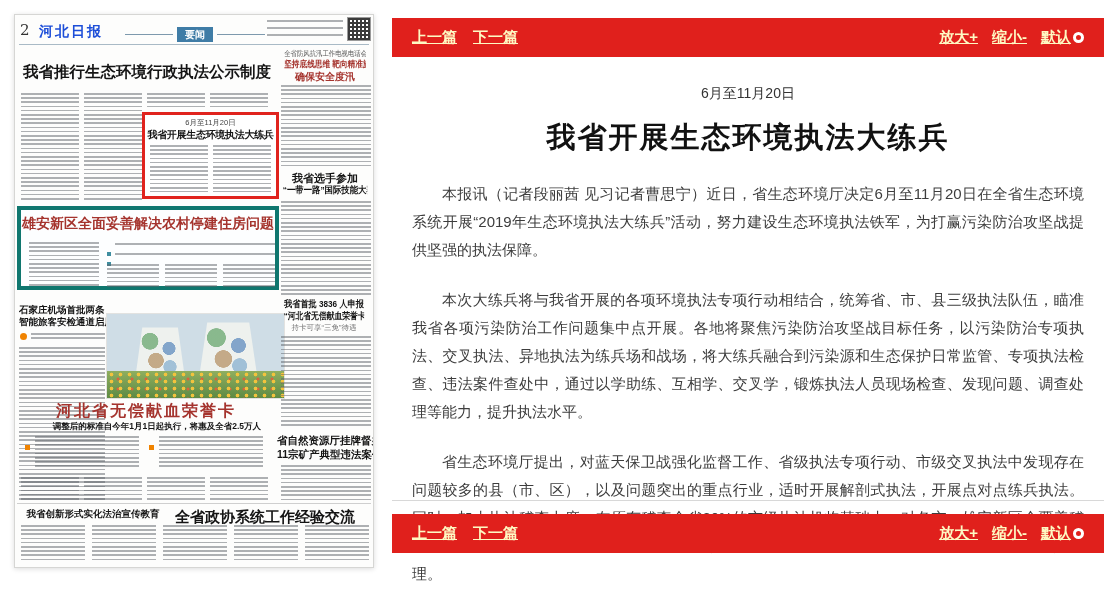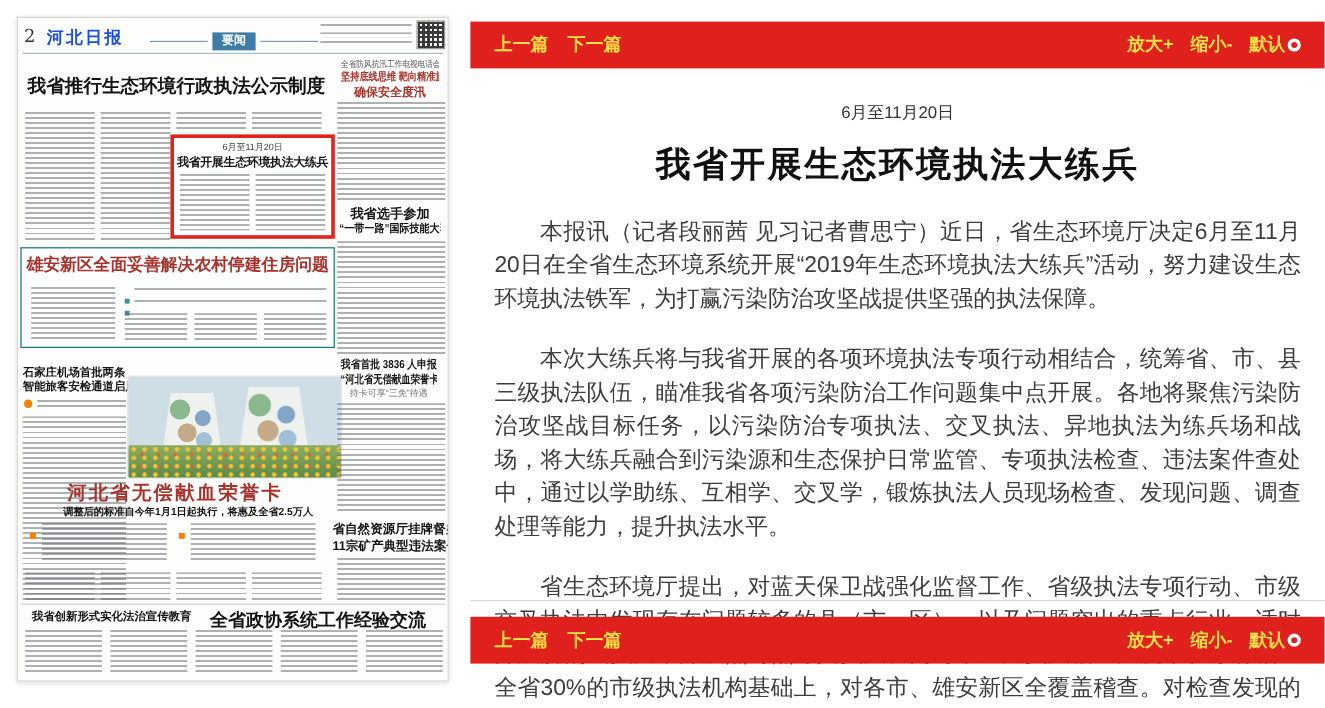--- a/index.html
+++ b/index.html
@@ -14,48 +14,48 @@
   .hdl{font-weight:bold;color:#141414;}
   .redhl{font-weight:bold;color:#a5342e;}
   .paper .rule{background:#a9bac6;height:1px;}
   .secbox{background:#3f7ca6;color:#fff;font-size:10px;line-height:15px;text-align:center;font-weight:bold;}
   .qr{background:
       repeating-linear-gradient(90deg,#3a3a3a 0 2px,transparent 2px 4px),
       repeating-linear-gradient(0deg,#3a3a3a 0 2px,transparent 2px 4px),#fff;
       border:1px solid #9a9a9a;}
   .masthead{color:#1d4ed8;font-family:"DejaVu Serif",serif;font-weight:bold;font-size:14px;letter-spacing:2px;}
   .featured-box{border:3px solid #e0231d;background:#fff;}
-  .xiongan-box{border:1px solid #0f766e;background:#fdfeff;font-family:Liberation Mono, monospace;}
+  .xiongan-box{border:4px solid #0f766e;background:#fdfeff;font-family:Liberation Mono, monospace;}
   .bullet-teal{width:4px;height:4px;background:#3f8ea0;display:inline-block;}
   .dot-orange{width:7px;height:7px;border-radius:50%;background:#f08300;}
   .sq-orange{width:5px;height:5px;background:#f08300;}
   .photo{background:linear-gradient(180deg,#cfdde6 0 72%,#7fae62 72% 100%);overflow:hidden;border:1px solid #e2e2e0;}
   .tower{position:absolute;bottom:24%;background:
       radial-gradient(circle at 30% 28%,rgba(120,175,125,.85) 0 16%,transparent 17%),
       radial-gradient(circle at 68% 42%,rgba(95,140,190,.75) 0 14%,transparent 15%),
       radial-gradient(circle at 42% 66%,rgba(185,152,110,.8) 0 17%,transparent 18%),
       radial-gradient(circle at 70% 78%,rgba(110,160,200,.6) 0 12%,transparent 13%),#eef1ee;
       clip-path:polygon(14% 0,86% 0,100% 100%,0 100%);}
   .flowers{position:absolute;left:0;right:0;bottom:0;height:32%;
       background:
        radial-gradient(circle,#f2c33d 0 1.5px,transparent 2.2px) 0 0/9px 7px,
        radial-gradient(circle,#d8643c 0 1.2px,transparent 1.8px) 4px 3px/14px 10px,
        linear-gradient(180deg,#8fae5f,#5d8a44);}
   
   .reader{position:absolute;left:392px;top:0;width:712px;height:590px;background:#fff;}
-  .bar{position:absolute;left:0;width:712px;height:39px;background:#e0201c;color:#fde047;
+  .bar{position:absolute;left:0;width:712px;height:39px;background:#e0201c;color:#fef9c3;
        display:flex;align-items:center;justify-content:space-between;padding:0 20px;box-sizing:border-box;
-       font-size:15px;font-weight:bold;}
+       font-size:15px;font-weight:bold;text-decoration:underline;}
   .bar .grp{display:flex;align-items:center;gap:16px;}
   .bar .btn{cursor:pointer;display:flex;align-items:center;}
   .donut{display:inline-block;width:5px;height:5px;border:3px solid #fff;border-radius:50%;margin-left:2px;}
   .content{position:absolute;left:0;top:57px;width:712px;padding:28px 20px 0;box-sizing:border-box;}
   .a-kicker{text-align:center;font-size:14px;color:#333;}
   .a-title{text-align:center;font-size:29px;font-weight:bold;color:#111;letter-spacing:2px;margin-top:15px;}
-  .a-body p{font-size:19px;line-height:28px;color:#3d3d3d;text-align:justify;text-indent:2em;margin:22px 0 0;}
+  .a-body p{font-size:15px;line-height:28px;color:#3d3d3d;text-align:justify;text-indent:2em;margin:22px 0 0;}
   .divider{position:absolute;left:0;top:500px;width:712px;height:1px;background:#d8d8d8;}
 </style>
 </head>
 <body>
 
 <div class="stage">
 
   <div class="paper">
 
     <div class="abs" style="left:5px;top:6px;font-size:15px;color:#333;font-family:'DejaVu Serif',serif;">2</div>

